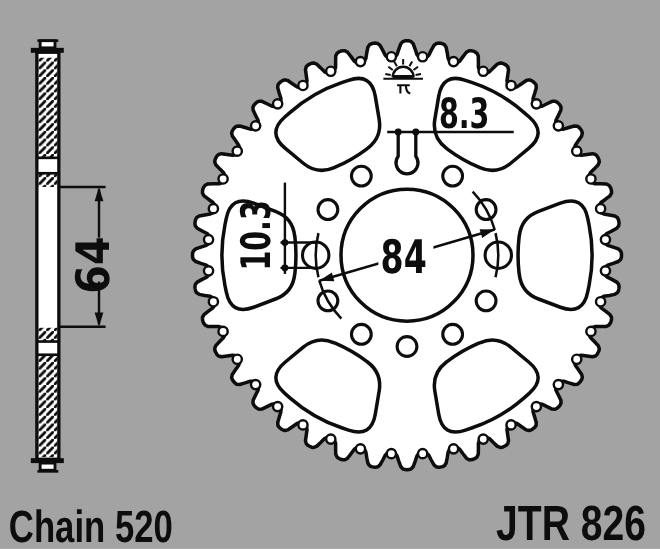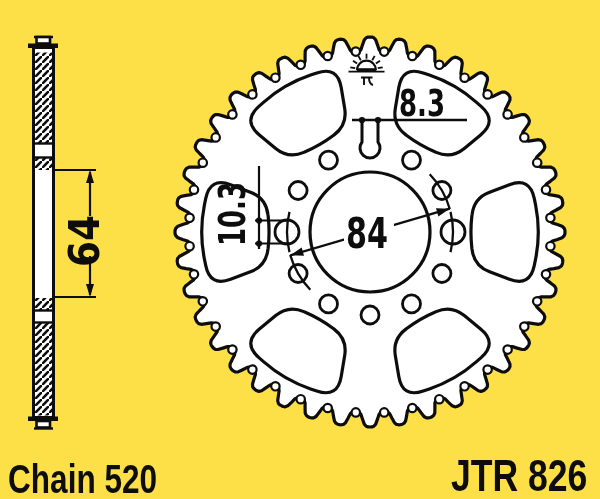--- a/index.html
+++ b/index.html
@@ -1,16 +1,16 @@
 <!DOCTYPE html>
 <html><head>
 <meta charset="utf-8">
 <style>
   html,body{margin:0;padding:0;background:#fff;}
-  .canvas{position:relative;width:600px;height:499px;background:#fde047;overflow:hidden;
+  .canvas{position:relative;width:600px;height:499px;background:#a3a3a3;overflow:hidden;
           font-family:"Liberation Sans",sans-serif;}
   .canvas svg{position:absolute;left:0;top:0;}
   .label{position:absolute;font-weight:bold;color:#0d0d0d;white-space:nowrap;}
   .label > span{display:inline-block;transform-origin:left top;}
   .label-chain{left:8px;top:456px;font-size:41px;}
   .label-chain > span{transform:scaleX(0.77);}
   .label-part{left:451px;top:450px;font-size:45px;}
   .label-part > span{transform:scaleX(0.79);}
   text{font-family:"DejaVu Sans",sans-serif;font-weight:700;fill:#0d0d0d;}
 </style>

